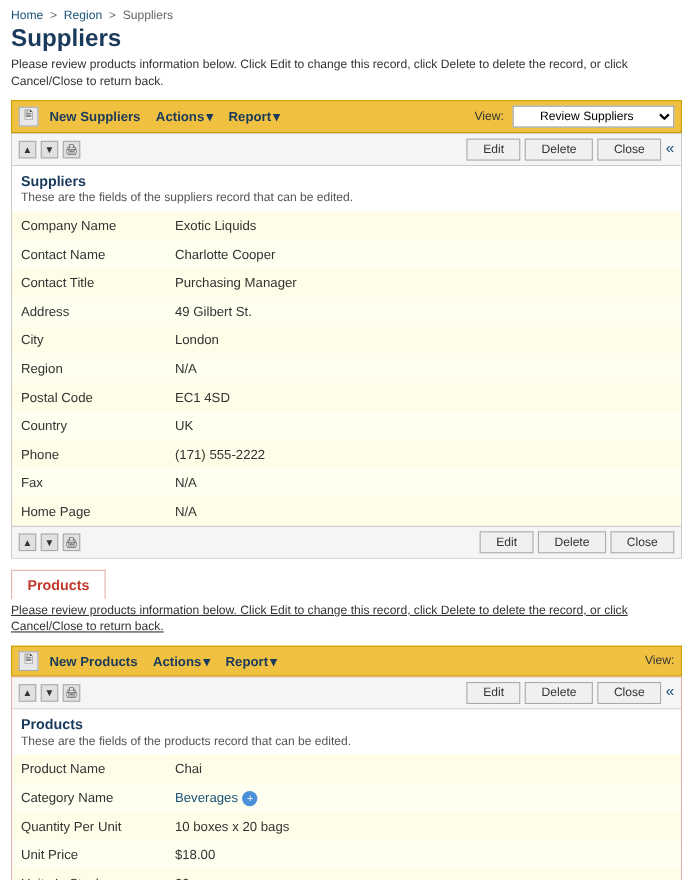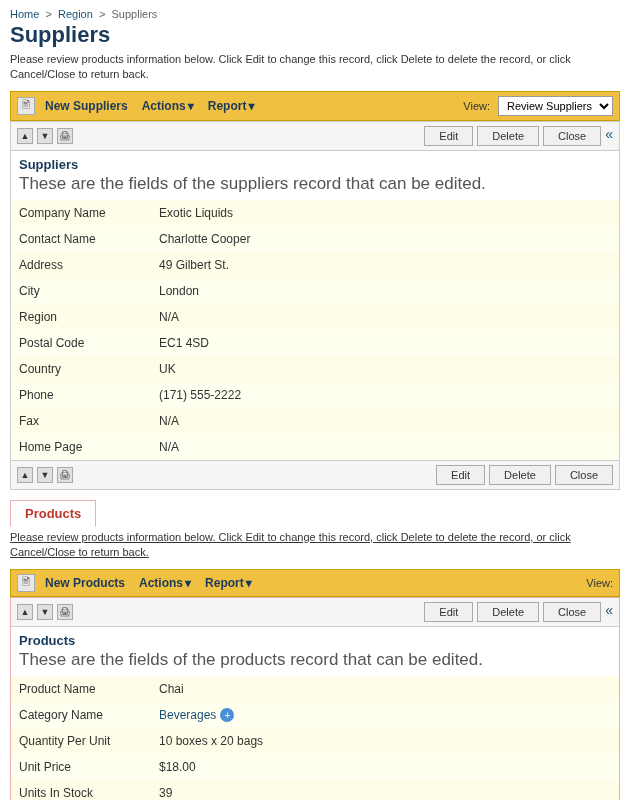--- a/index.html
+++ b/index.html
@@ -75,21 +75,21 @@
       display: flex;
       align-items: center;
       gap: 8px;
     }
     .view-label {
       font-size: 11px;
       color: #333;
     }
     .view-select {
       font-size: 11px;
-      padding: 2px 4px;
+      padding: 2px 20px;
       border: 1px solid #999;
       background: #fff;
       cursor: pointer;
     }
     
     .section-panel {
       border: 1px solid #ccc;
       margin-bottom: 10px;
     }
     .section-action-bar {
@@ -133,21 +133,21 @@
       padding: 6px 8px 2px 8px;
       background: #fff;
     }
     .section-title {
       font-size: 13px;
       font-weight: bold;
       color: #1a3a5c;
       margin-bottom: 2px;
     }
     .section-desc {
-      font-size: 17px;
+      font-size: 11px;
       color: #555;
       margin-bottom: 4px;
     }
     
     .data-table {
       width: 100%;
       border-collapse: collapse;
     }
     .data-table tr:nth-child(odd) td {
       background: #fffde7;
@@ -276,20 +276,24 @@
       <tbody id="suppliers-tbody">
       <tr>
     <td>Company Name</td>
     <td>Exotic Liquids</td>
   </tr>
           <tr>
     <td>Contact Name</td>
     <td>Charlotte Cooper</td>
   </tr>
           <tr>
+    <td>Contact Title</td>
+    <td>Purchasing Manager</td>
+  </tr>
+          <tr>
     <td>Address</td>
     <td>49 Gilbert St.</td>
   </tr>
           <tr>
     <td>City</td>
     <td>London</td>
   </tr>
           <tr>
     <td>Region</td>
     <td>N/A</td>

